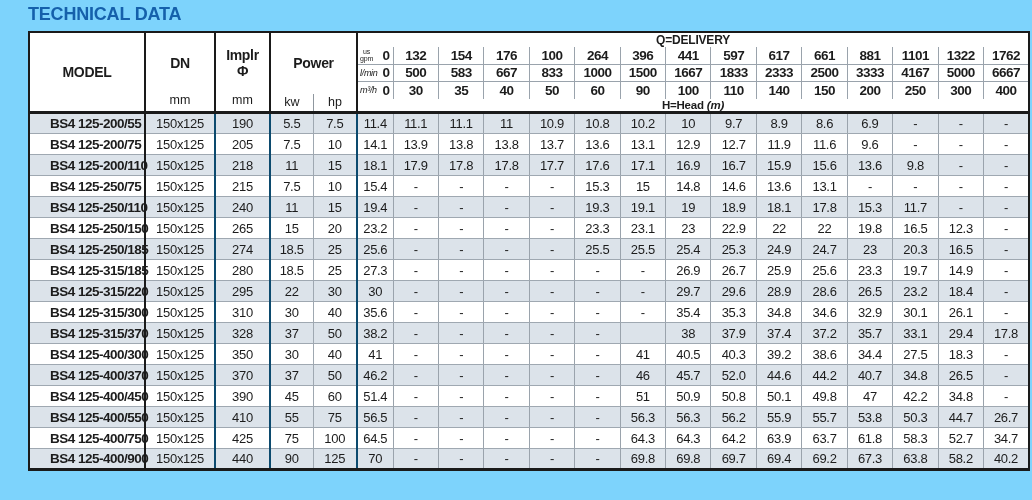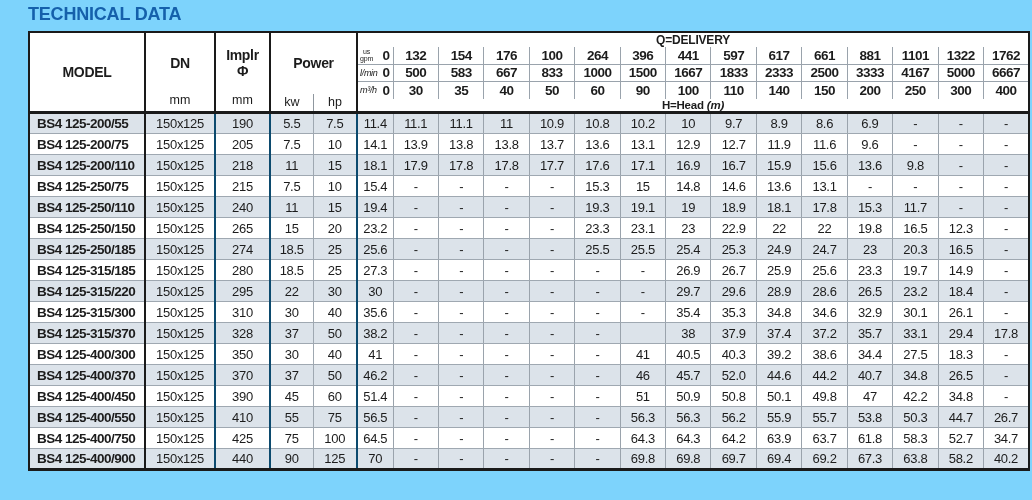--- a/index.html
+++ b/index.html
@@ -88,21 +88,21 @@
   
   tbody td {
     height: 21px;
     border-bottom: 1px solid #9fa8b1;
     font-size: 13px; letter-spacing: -0.3px;
     vertical-align: middle;
   }
   tbody tr:nth-child(odd) td { background: #dce3ea; }
   .model-cell {
     font-weight: bold; font-size: 13.5px; letter-spacing: -0.5px;
-    padding-left: 7px; white-space: nowrap;
+    padding-left: 20px; white-space: nowrap;
     border-right: 2px solid #1a1a1a;
   }
   .num { text-align: center; white-space: nowrap; }
   .dn-cell, .implr-cell, .hp-cell { border-right: 2px solid #0c4a6e; }
   .kw-cell { border-right: 1px solid #9fa8b1; }
   .q { border-right: 1px solid #9aa3ac; }
 </style>
 </head>
 <body>
 

